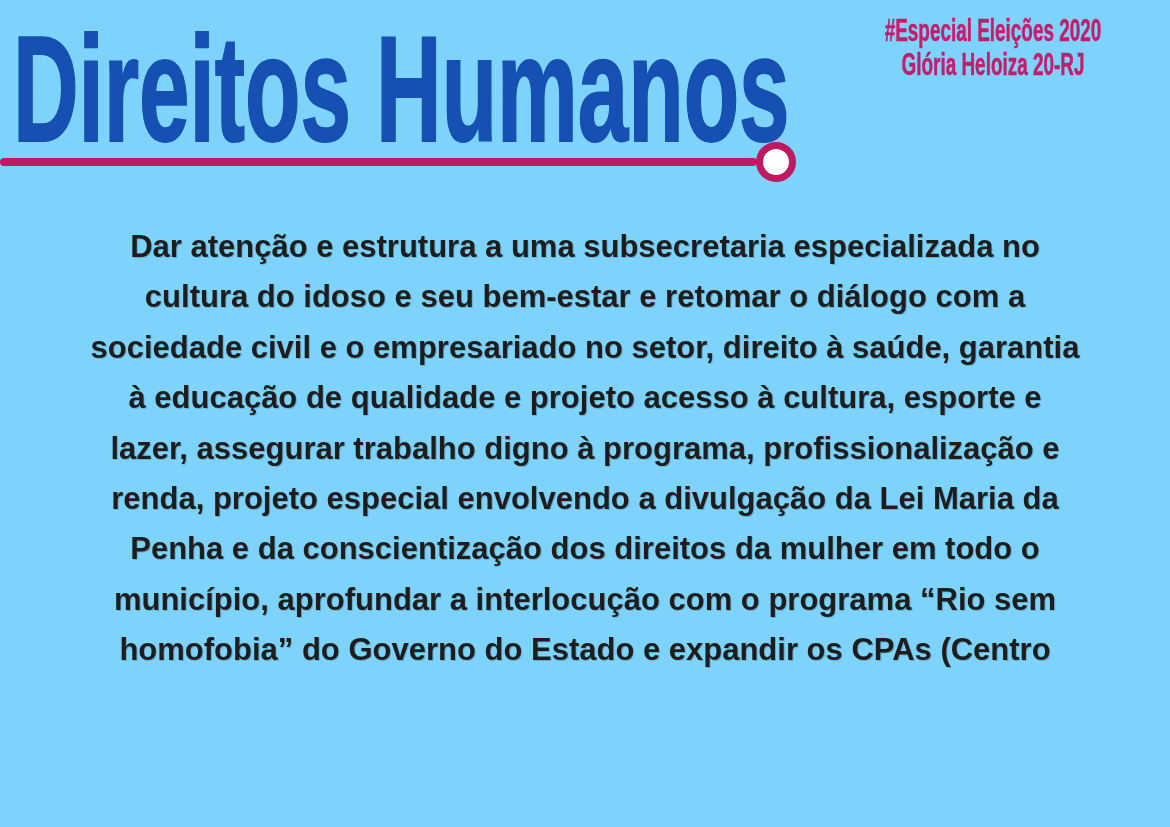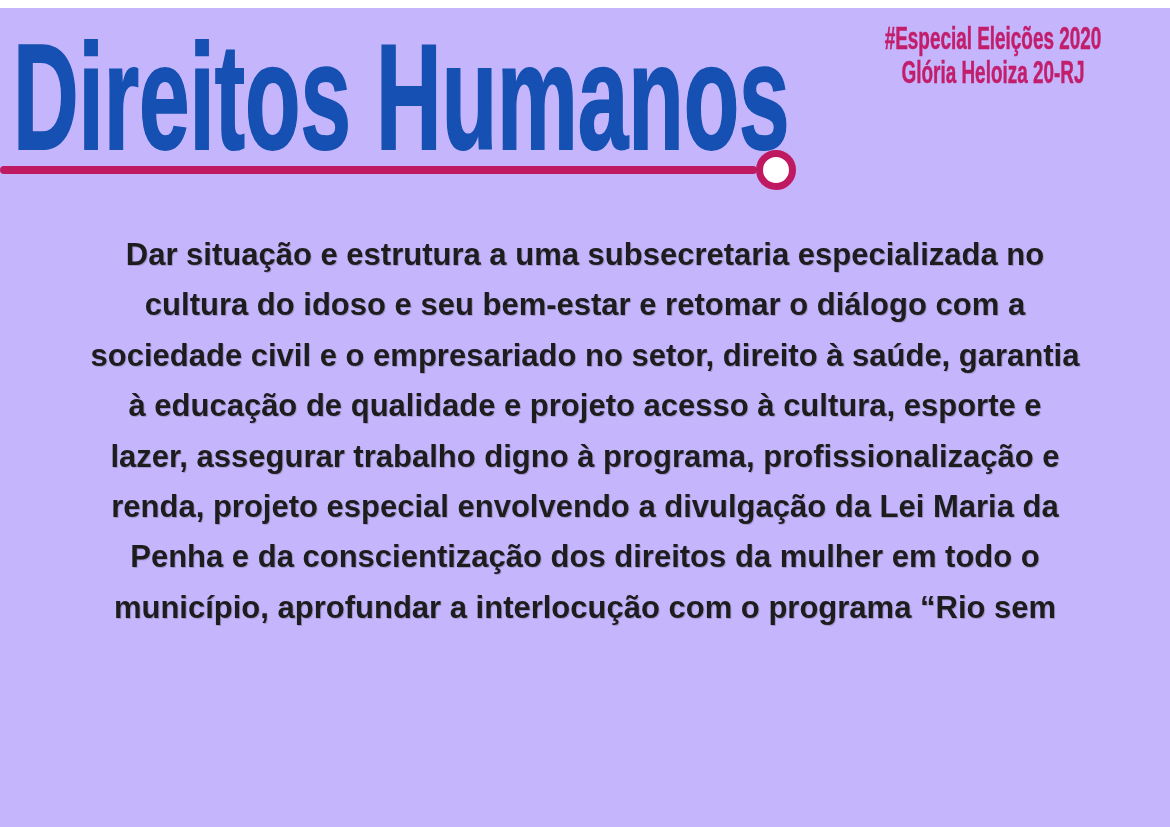--- a/index.html
+++ b/index.html
@@ -10,22 +10,21 @@
   body {
     width: 1170px;
     height: 827px;
     overflow: hidden;
     position: relative;
     font-family: "Liberation Sans", sans-serif;
   }
   .page {
     position: absolute;
     inset: 0;
-    background: #c4b5fd;
-    margin-top: 8px;
+    background: #7dd3fc;
   }
   
   .title {
     position: absolute;
     left: 13px;
     top: 14px;
     margin: 0;
     font-size: 150px;
     line-height: 150px;
     font-weight: 700;
@@ -97,23 +96,24 @@
 
   <div class="badge">
     <div class="badge-line">#Especial Eleições 2020</div>
     <div class="badge-line">Glória Heloiza 20-RJ</div>
   </div>
 
   <div class="rule"></div>
   <div class="rule-circle"></div>
 
   <div class="paragraph">
-    <div class="pline">Dar situação e estrutura a uma subsecretaria especializada no</div>
+    <div class="pline">Dar atenção e estrutura a uma subsecretaria especializada no</div>
     <div class="pline">cultura do idoso e seu bem-estar e retomar o diálogo com a</div>
     <div class="pline">sociedade civil e o empresariado no setor, direito à saúde, garantia</div>
     <div class="pline">à educação de qualidade e projeto acesso à cultura, esporte e</div>
     <div class="pline">lazer, assegurar trabalho digno à programa, profissionalização e</div>
     <div class="pline">renda, projeto especial envolvendo a divulgação da Lei Maria da</div>
     <div class="pline">Penha e da conscientização dos direitos da mulher em todo o</div>
     <div class="pline">município, aprofundar a interlocução com o programa “Rio sem</div>
+    <div class="pline">homofobia” do Governo do Estado e expandir os CPAs (Centro</div>
   </div>
 
 </div>
 
 </body></html>

